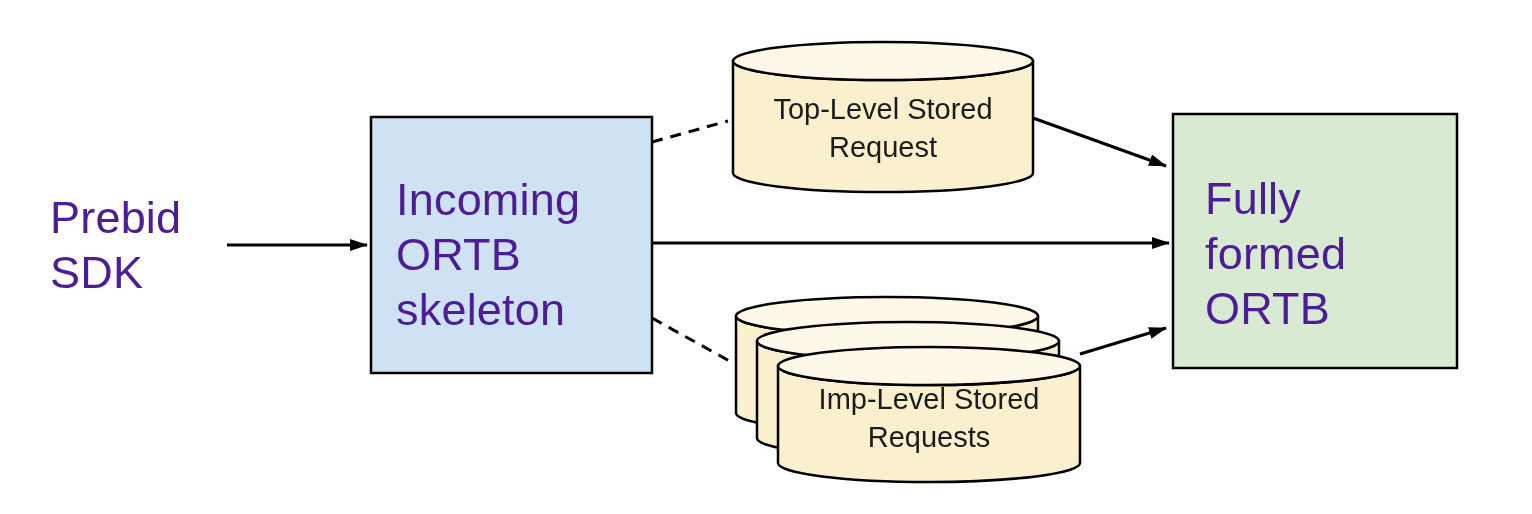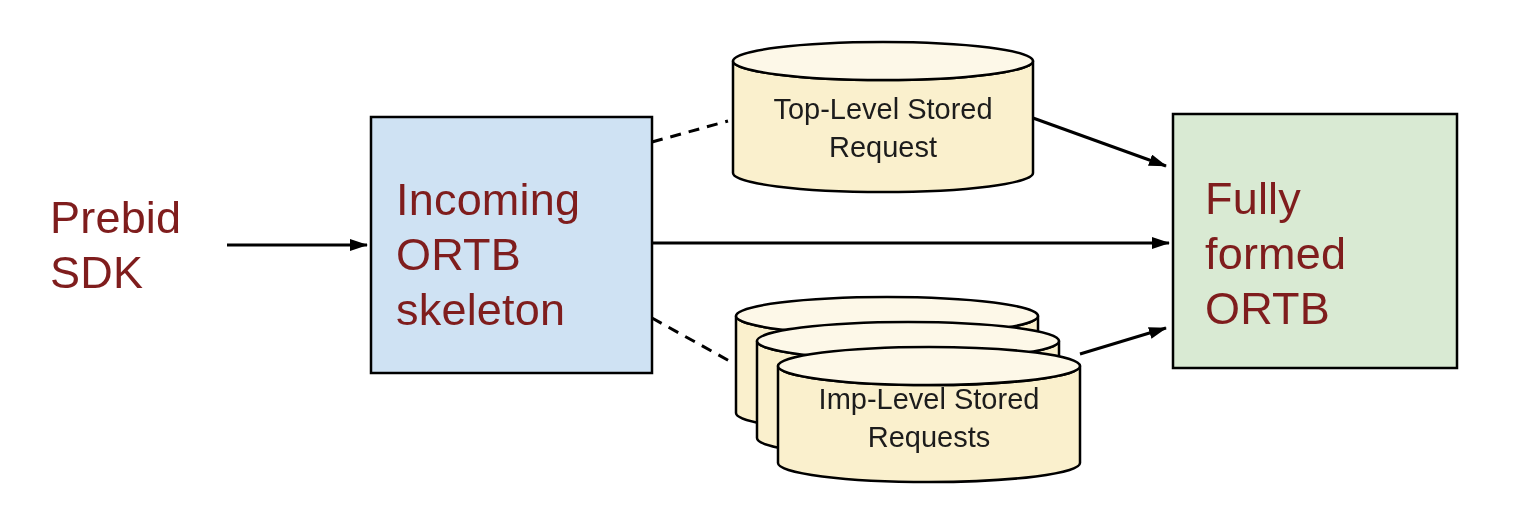--- a/index.html
+++ b/index.html
@@ -14,21 +14,21 @@
   }
   .svg-layer {
     position: absolute;
     left: 0; top: 0;
     width: 1532px;
     height: 514px;
   }
   .label {
     position: absolute;
     white-space: pre-line;
-    color: #7f1d1d;
+    color: #4c1d95;
     box-sizing: border-box;
   }
   .label-big {
     font-size: 45px;
     line-height: 55px;
     letter-spacing: 0.2px;
   }
   .label-cyl {
     font-size: 29px;
     line-height: 38px;

